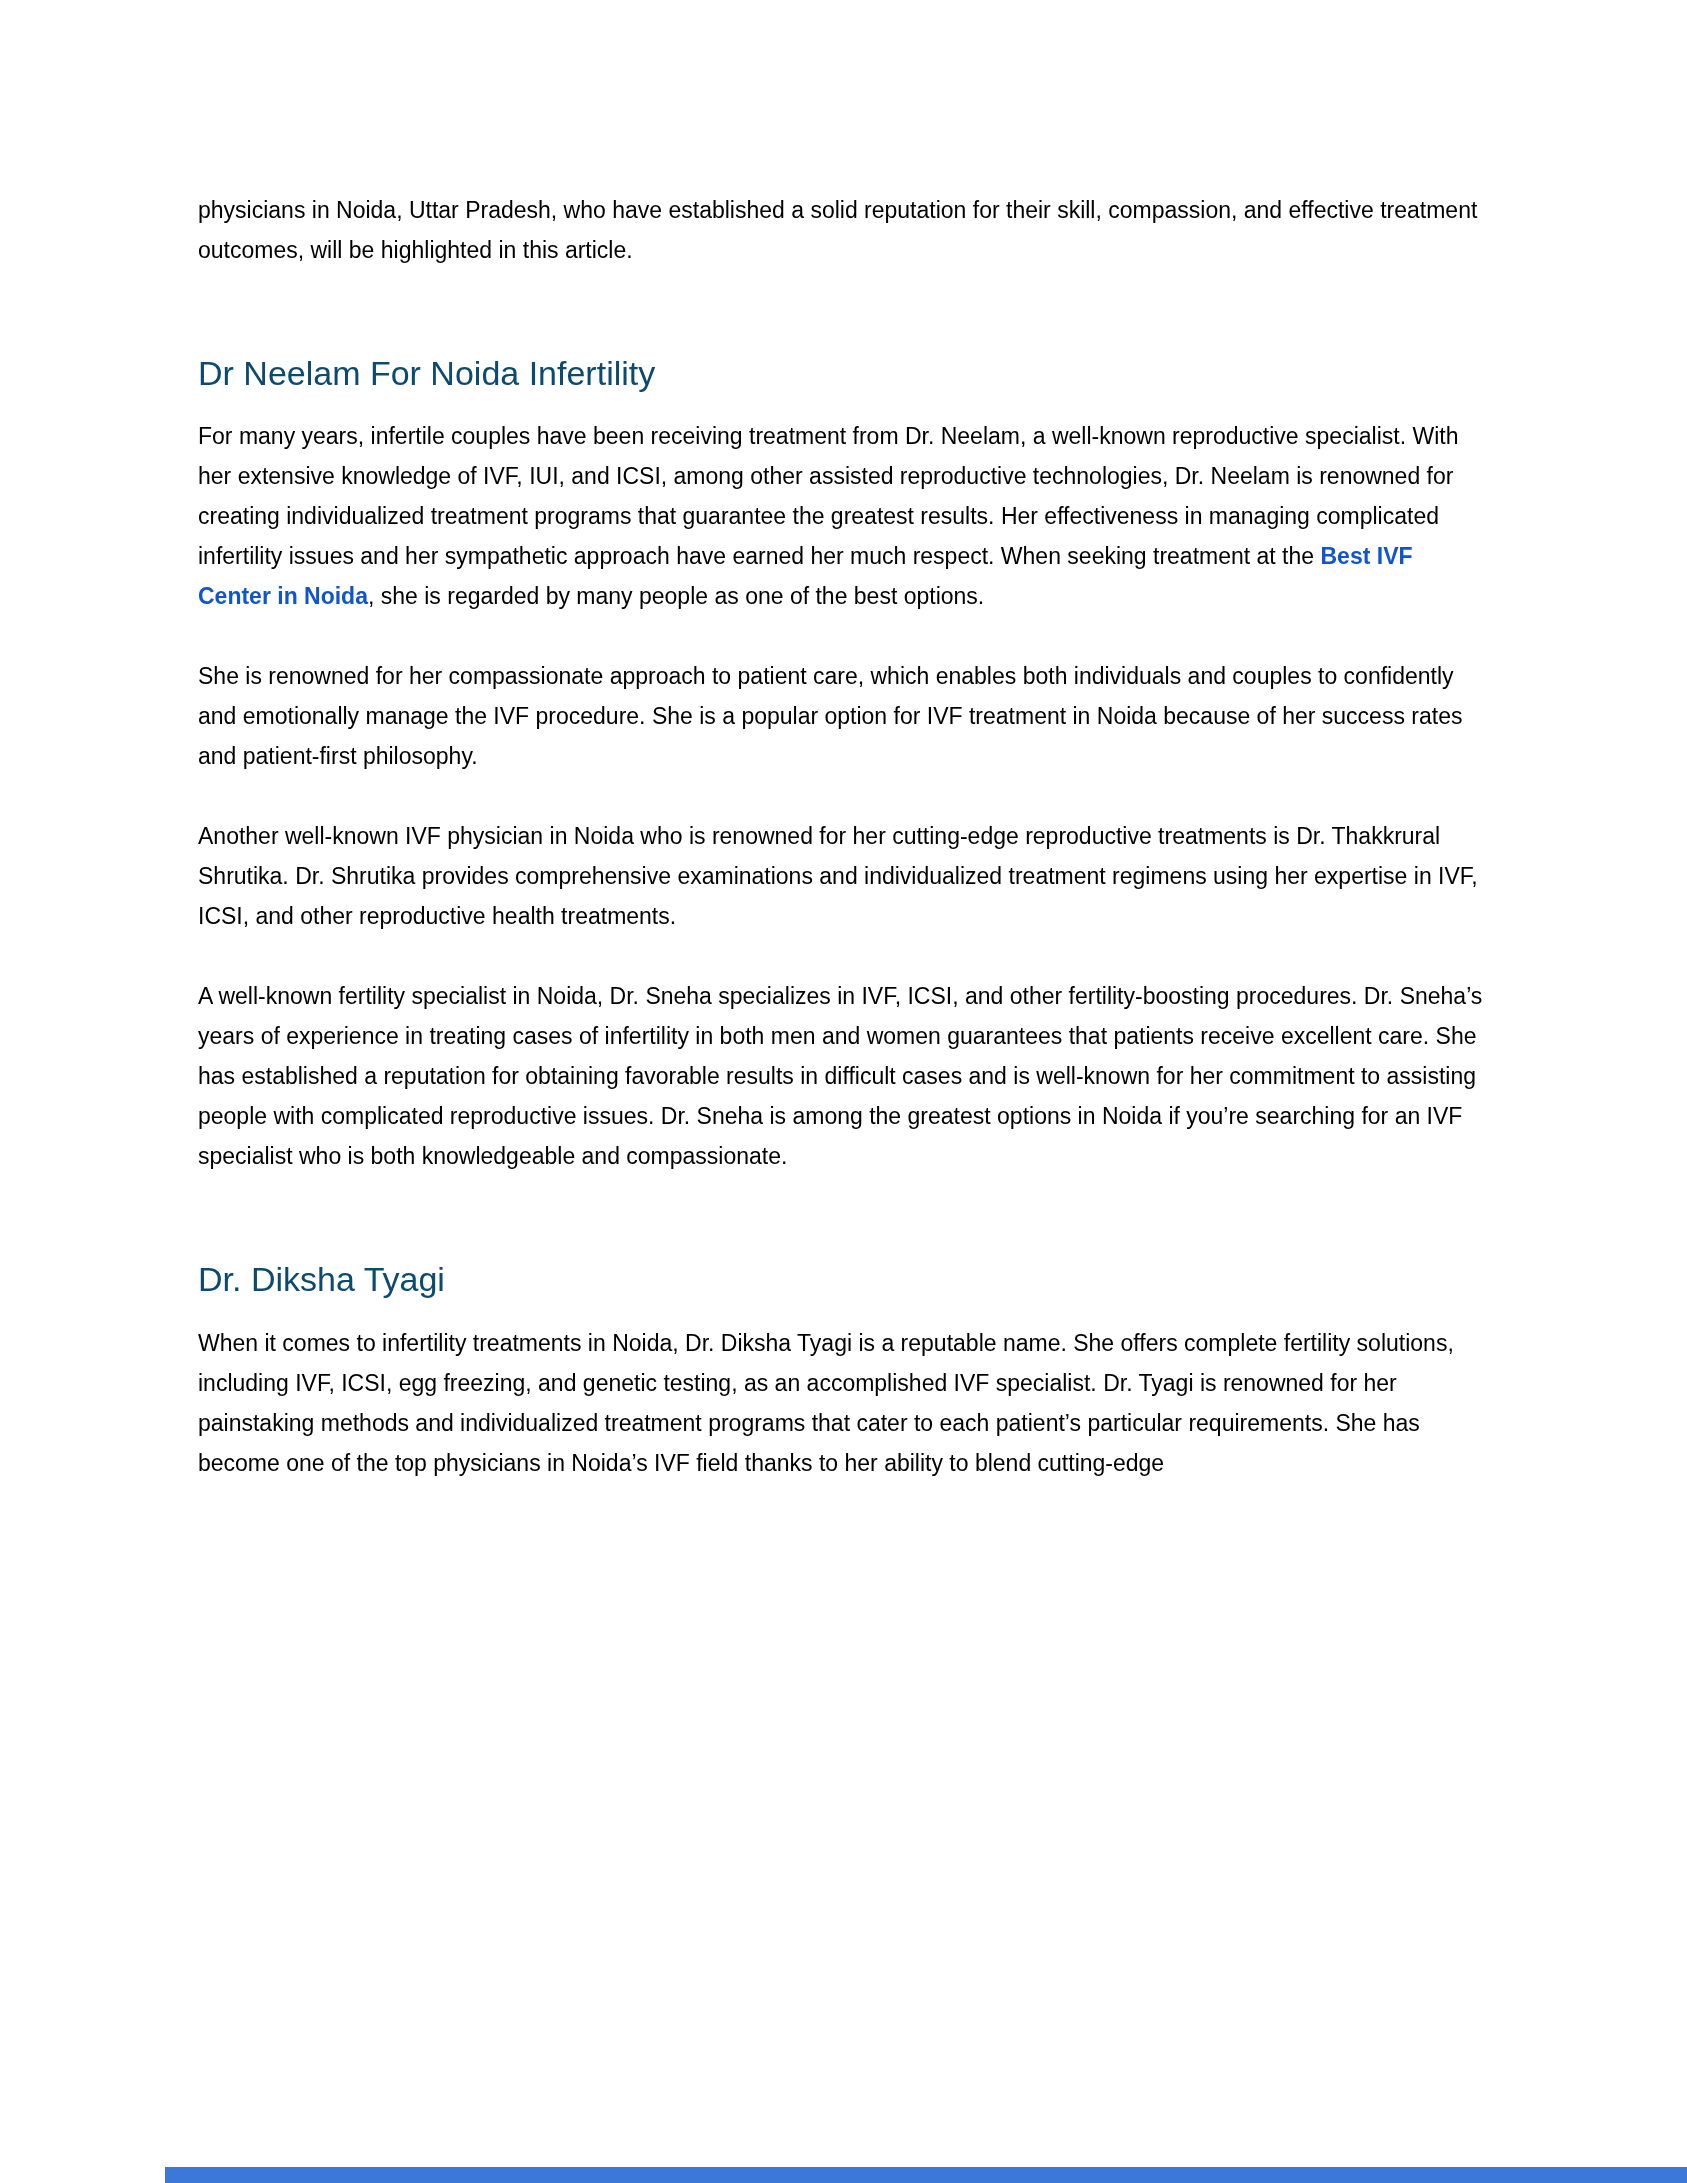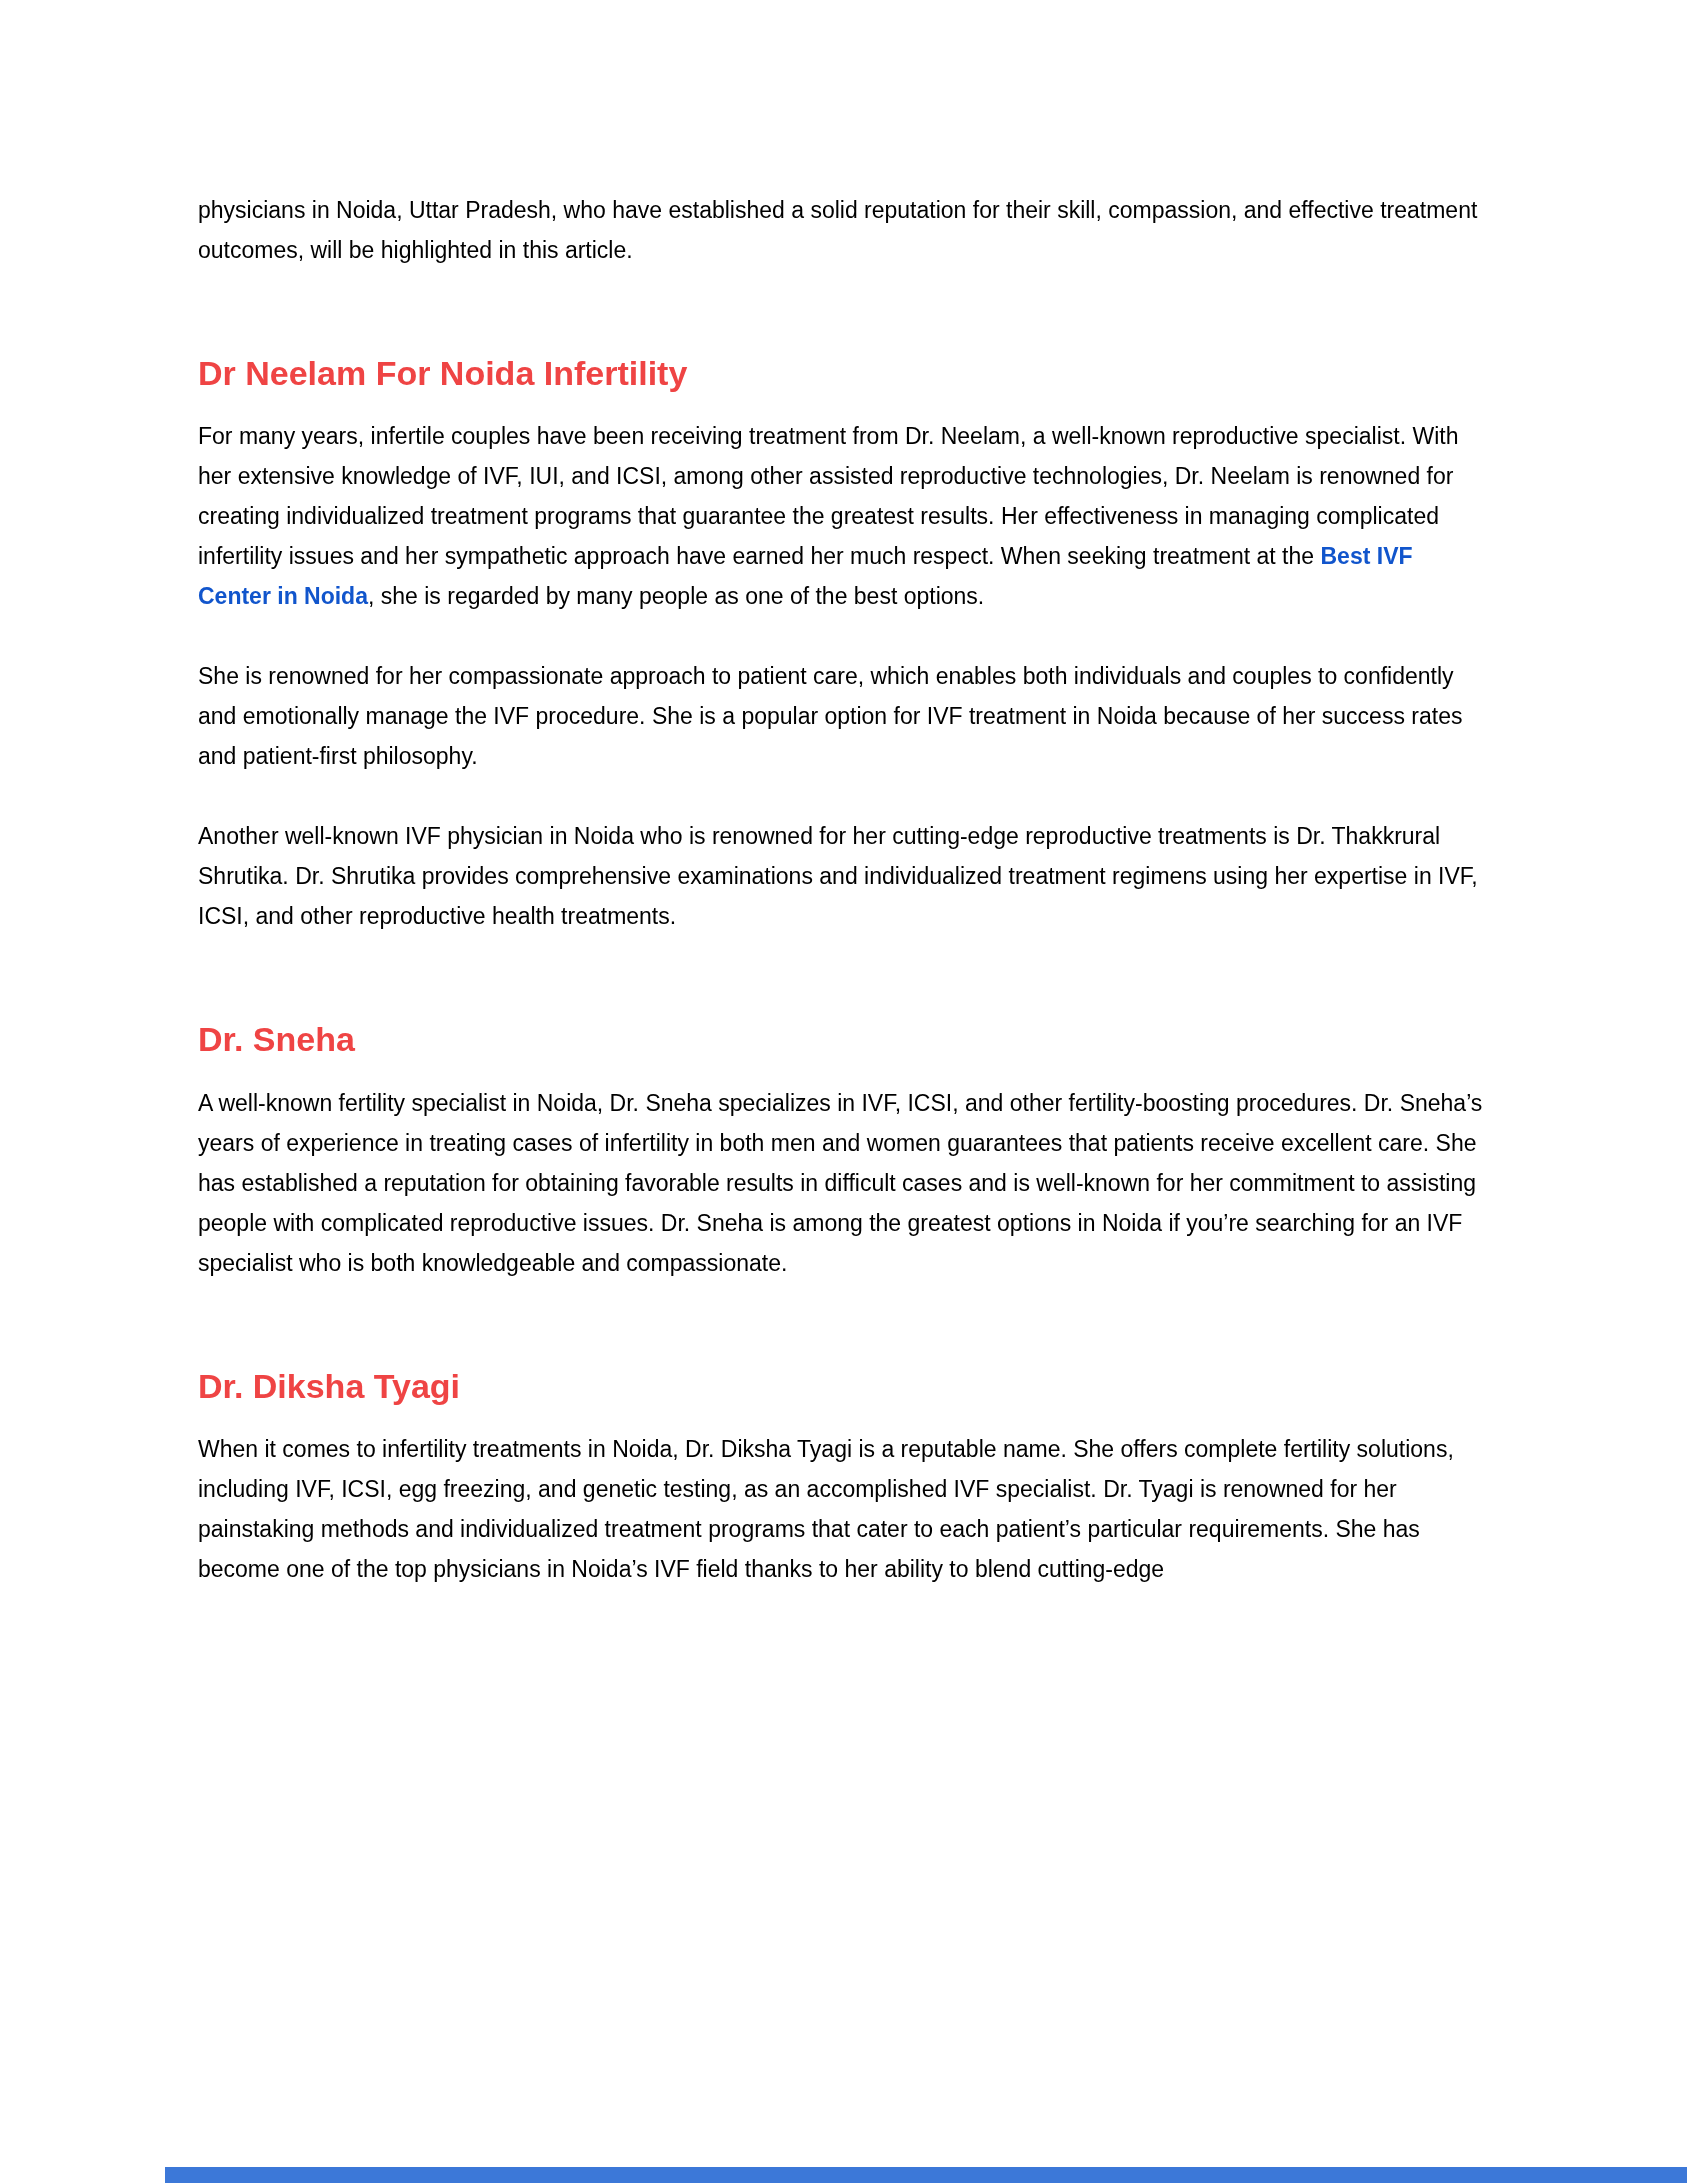--- a/index.html
+++ b/index.html
@@ -25,23 +25,23 @@
   }
   p.body {
     font-size: 23px;
     line-height: 40px;
     margin: 0 0 40px 0;
     font-weight: 400;
   }
   h2.doc-heading {
     font-size: 34px;
     line-height: 42px;
-    font-weight: 700;
+    font-weight: 400;
     margin: 82px 0 22.4px 0;
-    color: #ef4444;
+    color: #0c4a6e;
   }
   p.body.intro {
     margin-bottom: 0;
   }
   a.doc-link {
     color: #1155cc;
     font-weight: 700;
     text-decoration: none;
     cursor: pointer;
   }
@@ -69,21 +69,20 @@
       <h2 class="doc-heading">Dr Neelam For Noida Infertility</h2>
       <p class="body"><span>For many years, infertile couples have been receiving treatment from Dr. Neelam, a well-known reproductive specialist. With her extensive knowledge of IVF, IUI, and ICSI, among other assisted reproductive technologies, Dr. Neelam is renowned for creating individualized treatment programs that guarantee the greatest results. Her effectiveness in managing complicated infertility issues and her sympathetic approach have earned her much respect. When seeking treatment at the </span><a class="doc-link">Best IVF Center in Noida</a><span>, she is regarded by many people as one of the best options.</span></p>
     </div>
 
     <div class="section">
       <p class="body">She is renowned for her compassionate approach to patient care, which enables both individuals and couples to confidently and emotionally manage the IVF procedure. She is a popular option for IVF treatment in Noida because of her success rates and patient-first philosophy.</p>
       <p class="body">Another well-known IVF physician in Noida who is renowned for her cutting-edge reproductive treatments is Dr. Thakkrural Shrutika. Dr. Shrutika provides comprehensive examinations and individualized treatment regimens using her expertise in IVF, ICSI, and other reproductive health treatments.</p>
     </div>
 
     <div class="section">
-      <h2 class="doc-heading">Dr. Sneha</h2>
       <p class="body">A well-known fertility specialist in Noida, Dr. Sneha specializes in IVF, ICSI, and other fertility-boosting procedures. Dr. Sneha’s years of experience in treating cases of infertility in both men and women guarantees that patients receive excellent care. She has established a reputation for obtaining favorable results in difficult cases and is well-known for her commitment to assisting people with complicated reproductive issues. Dr. Sneha is among the greatest options in Noida if you’re searching for an IVF specialist who is both knowledgeable and compassionate.</p>
     </div>
 
     <div class="section">
       <h2 class="doc-heading">Dr. Diksha Tyagi</h2>
       <p class="body">When it comes to infertility treatments in Noida, Dr. Diksha Tyagi is a reputable name. She offers complete fertility solutions, including IVF, ICSI, egg freezing, and genetic testing, as an accomplished IVF specialist. Dr. Tyagi is renowned for her painstaking methods and individualized treatment programs that cater to each patient’s particular requirements. She has become one of the top physicians in Noida’s IVF field thanks to her ability to blend cutting-edge</p>
     </div>
 
   </div>
 </div>

